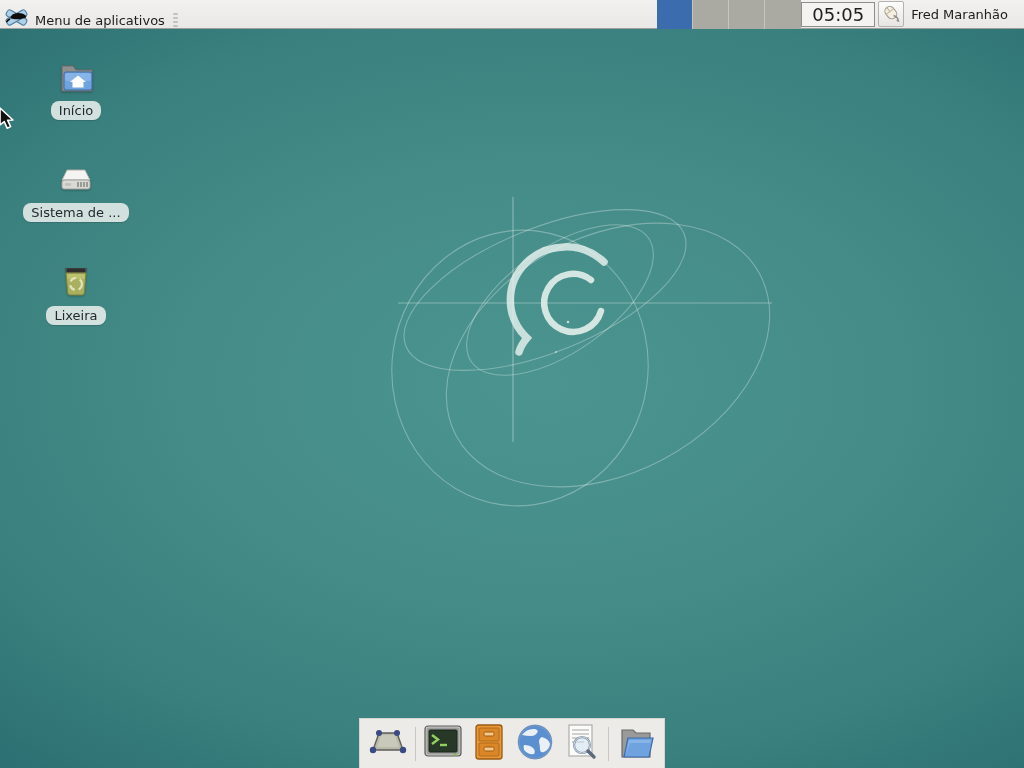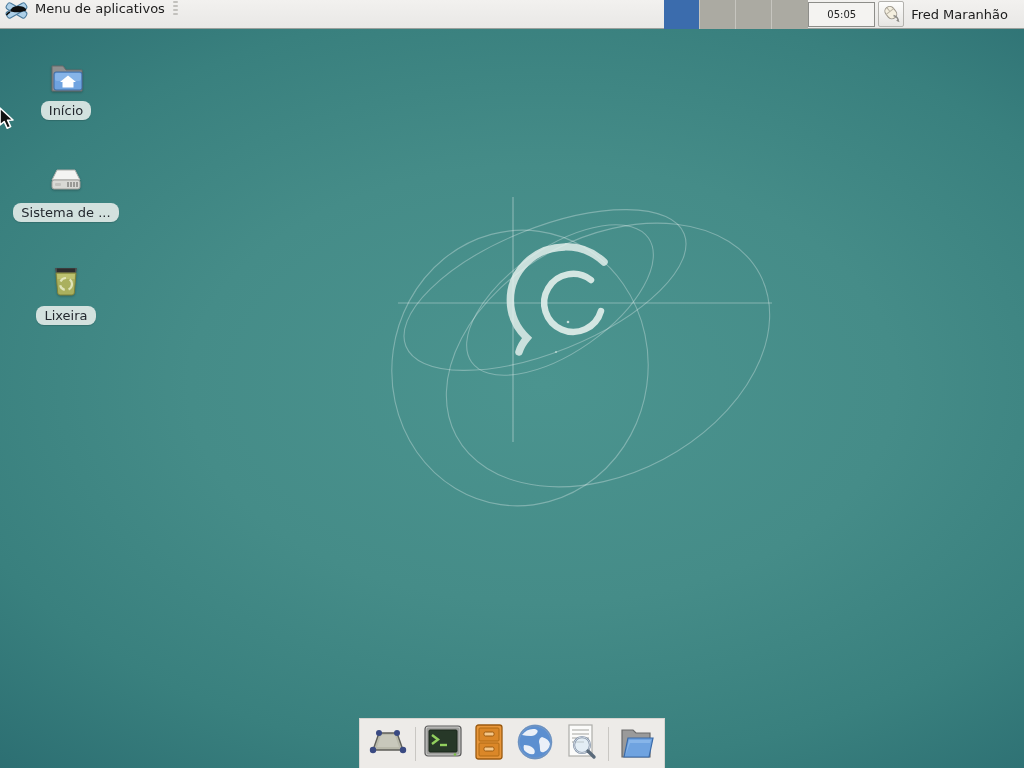--- a/index.html
+++ b/index.html
@@ -20,54 +20,54 @@
   .wallpaper svg { position:absolute; inset:0; }
 
   
   .panel {
     position:absolute; top:0; left:0; width:1024px; height:29px; z-index:10;
     background:linear-gradient(#f2f1ef,#e9e8e6);
     border-bottom:1px solid #9aa09c;
     display:flex; align-items:center;
     font-size:13px; color:#1c1c1c;
   }
-  .panel-left { display:flex; align-items:flex-start; height:100%; }
+  .panel-left { display:flex; align-items:flex-end; height:100%; }
   .xfce-logo { margin:0 6px 0 4px; display:flex; align-items:center; }
   .menu-label { padding-top:1px; }
   .panel-grip {
     width:7px; height:16px; margin-left:8px;
     display:flex; flex-direction:column; justify-content:center; gap:2px;
   }
   .panel-grip i { display:block; height:2px; width:5px; background:#c2c1bd; border-radius:1px; }
   .panel-right { margin-left:auto; display:flex; align-items:center; height:100%; }
 
   .pager { display:flex; height:29px; }
   .pager .ws {
     width:36px; height:29px;
     background:#abaaa2; border-right:1px solid #c6c5bf;
   }
   .pager .ws:last-child { border-right:none; }
   .pager .ws.active { background:#3b6cad; }
 
   .clock {
-    margin-left:0; height:25px; padding:0 18px;
+    margin-left:0; height:25px; padding:0 10px;
     border:1px solid #8d8d89; background:#f4f3f1;
-    display:flex; align-items:center; font-size:10px; color:#202020;
+    display:flex; align-items:center; font-size:18px; color:#202020;
   }
   .mouse-btn {
     margin-left:3px; width:26px; height:26px;
     border:1px solid #b3b2ae; border-radius:2px;
     background:linear-gradient(#fdfdfc,#e6e5e2);
     display:flex; align-items:center; justify-content:center;
   }
   .username { margin:0 16px 0 7px; padding-top:1px; }
 
   
   .desktop-icon {
-    position:absolute; width:110px; left:11px; z-index:2;
+    position:absolute; width:110px; left:21px; z-index:2;
     display:flex; flex-direction:column; align-items:center;
   }
   .desktop-icon .ic { height:40px; display:flex; align-items:flex-end; justify-content:center;
     filter:drop-shadow(0 1px 1px rgba(0,0,0,.25)); }
   .desktop-icon .lbl {
     margin-top:6px; padding:2px 8px; border-radius:8px;
     background:rgba(223,233,230,.92); color:#23282e; font-size:13px;
     white-space:nowrap; box-shadow:0 1px 1px rgba(0,0,0,.15);
   }
   #icon-home   { top:55px; }

